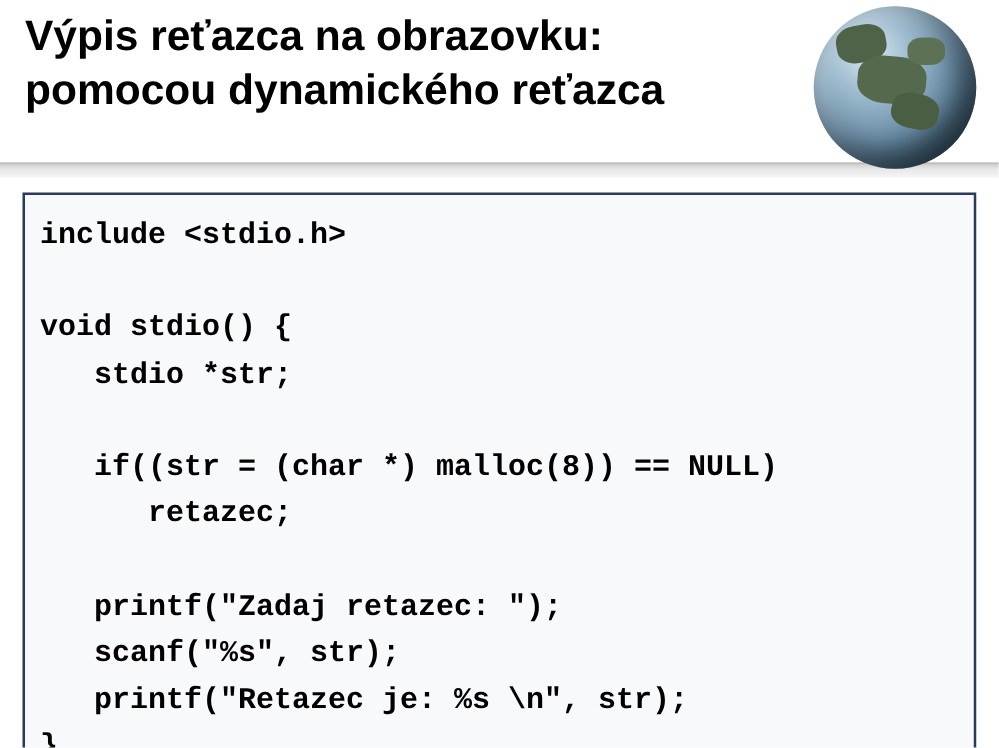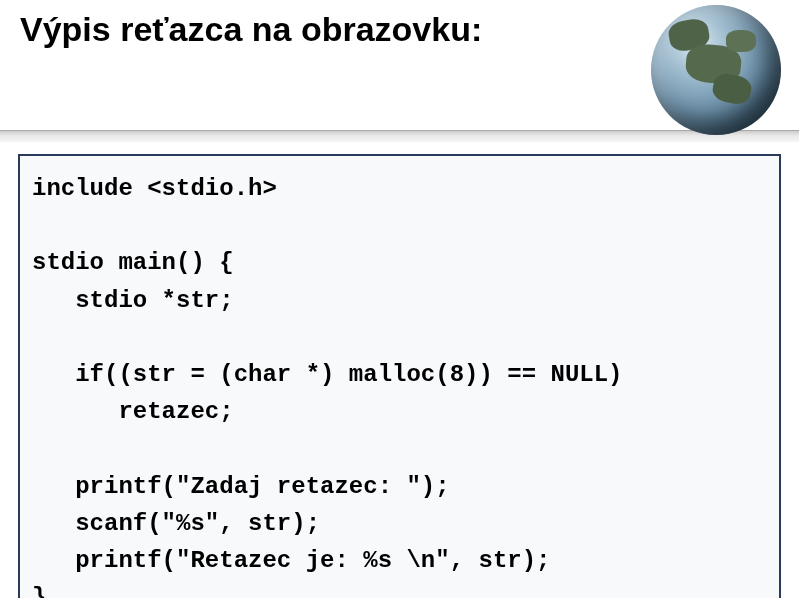--- a/index.html
+++ b/index.html
@@ -69,37 +69,38 @@
     line-height: 1.55;
     white-space: pre;
   }
 </style>
 </head>
 <body>
 
 <div class="header-area">
   <div class="title">
     <span>Výpis reťazca na obrazovku:</span><br>
+    <span>pomocou dynamického reťazca</span>
   </div>
   <div class="globe">
     <div class="globe-circle">
       <div class="land land1"></div>
       <div class="land land2"></div>
       <div class="land land3"></div>
       <div class="land land4"></div>
     </div>
   </div>
 </div>
 
 <div class="divider-zone"></div>
 
 <div class="content-area">
   <div class="code-box"><span>include &lt;stdio.h&gt;</span>
 <span></span>
-<span>stdio main() {</span>
+<span>void stdio() {</span>
 <span>   stdio *str;</span>
 <span></span>
 <span>   if((str = (char *) malloc(8)) == NULL)</span>
 <span>      retazec;</span>
 <span></span>
 <span>   printf("Zadaj retazec: ");</span>
 <span>   scanf("%s", str);</span>
 <span>   printf("Retazec je: %s \n", str);</span>
 <span>}</span></div>
 </div>

